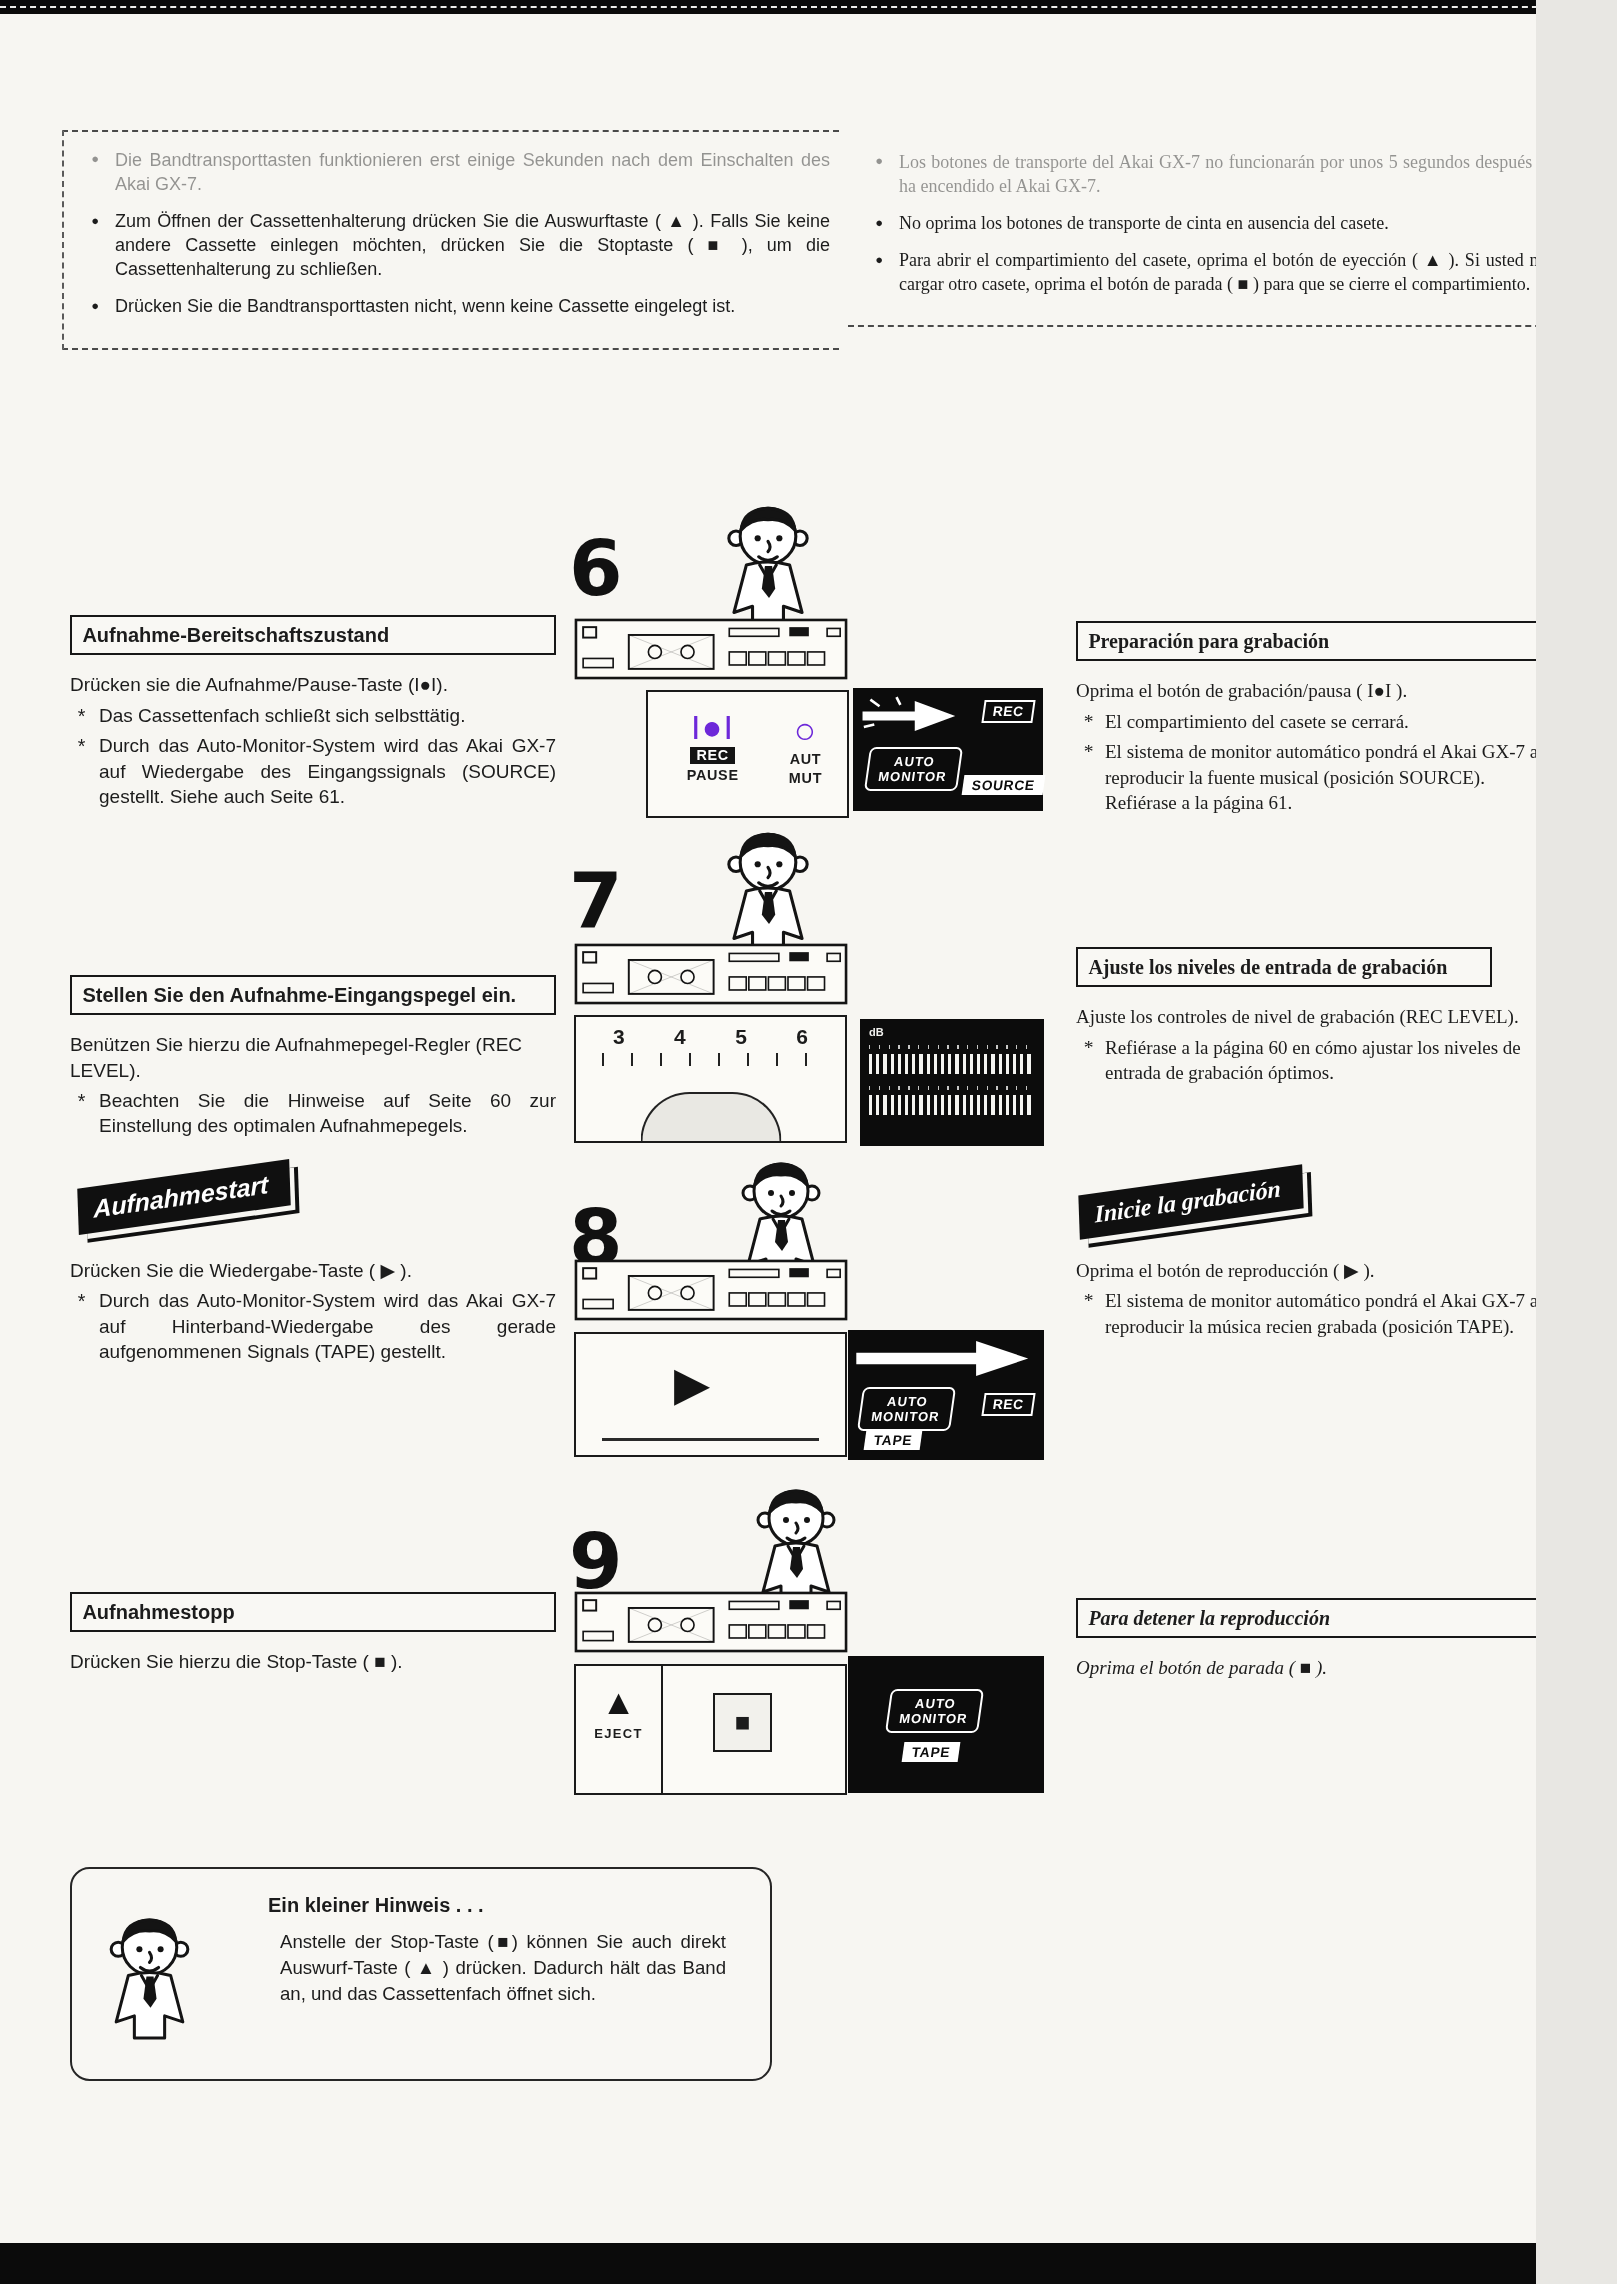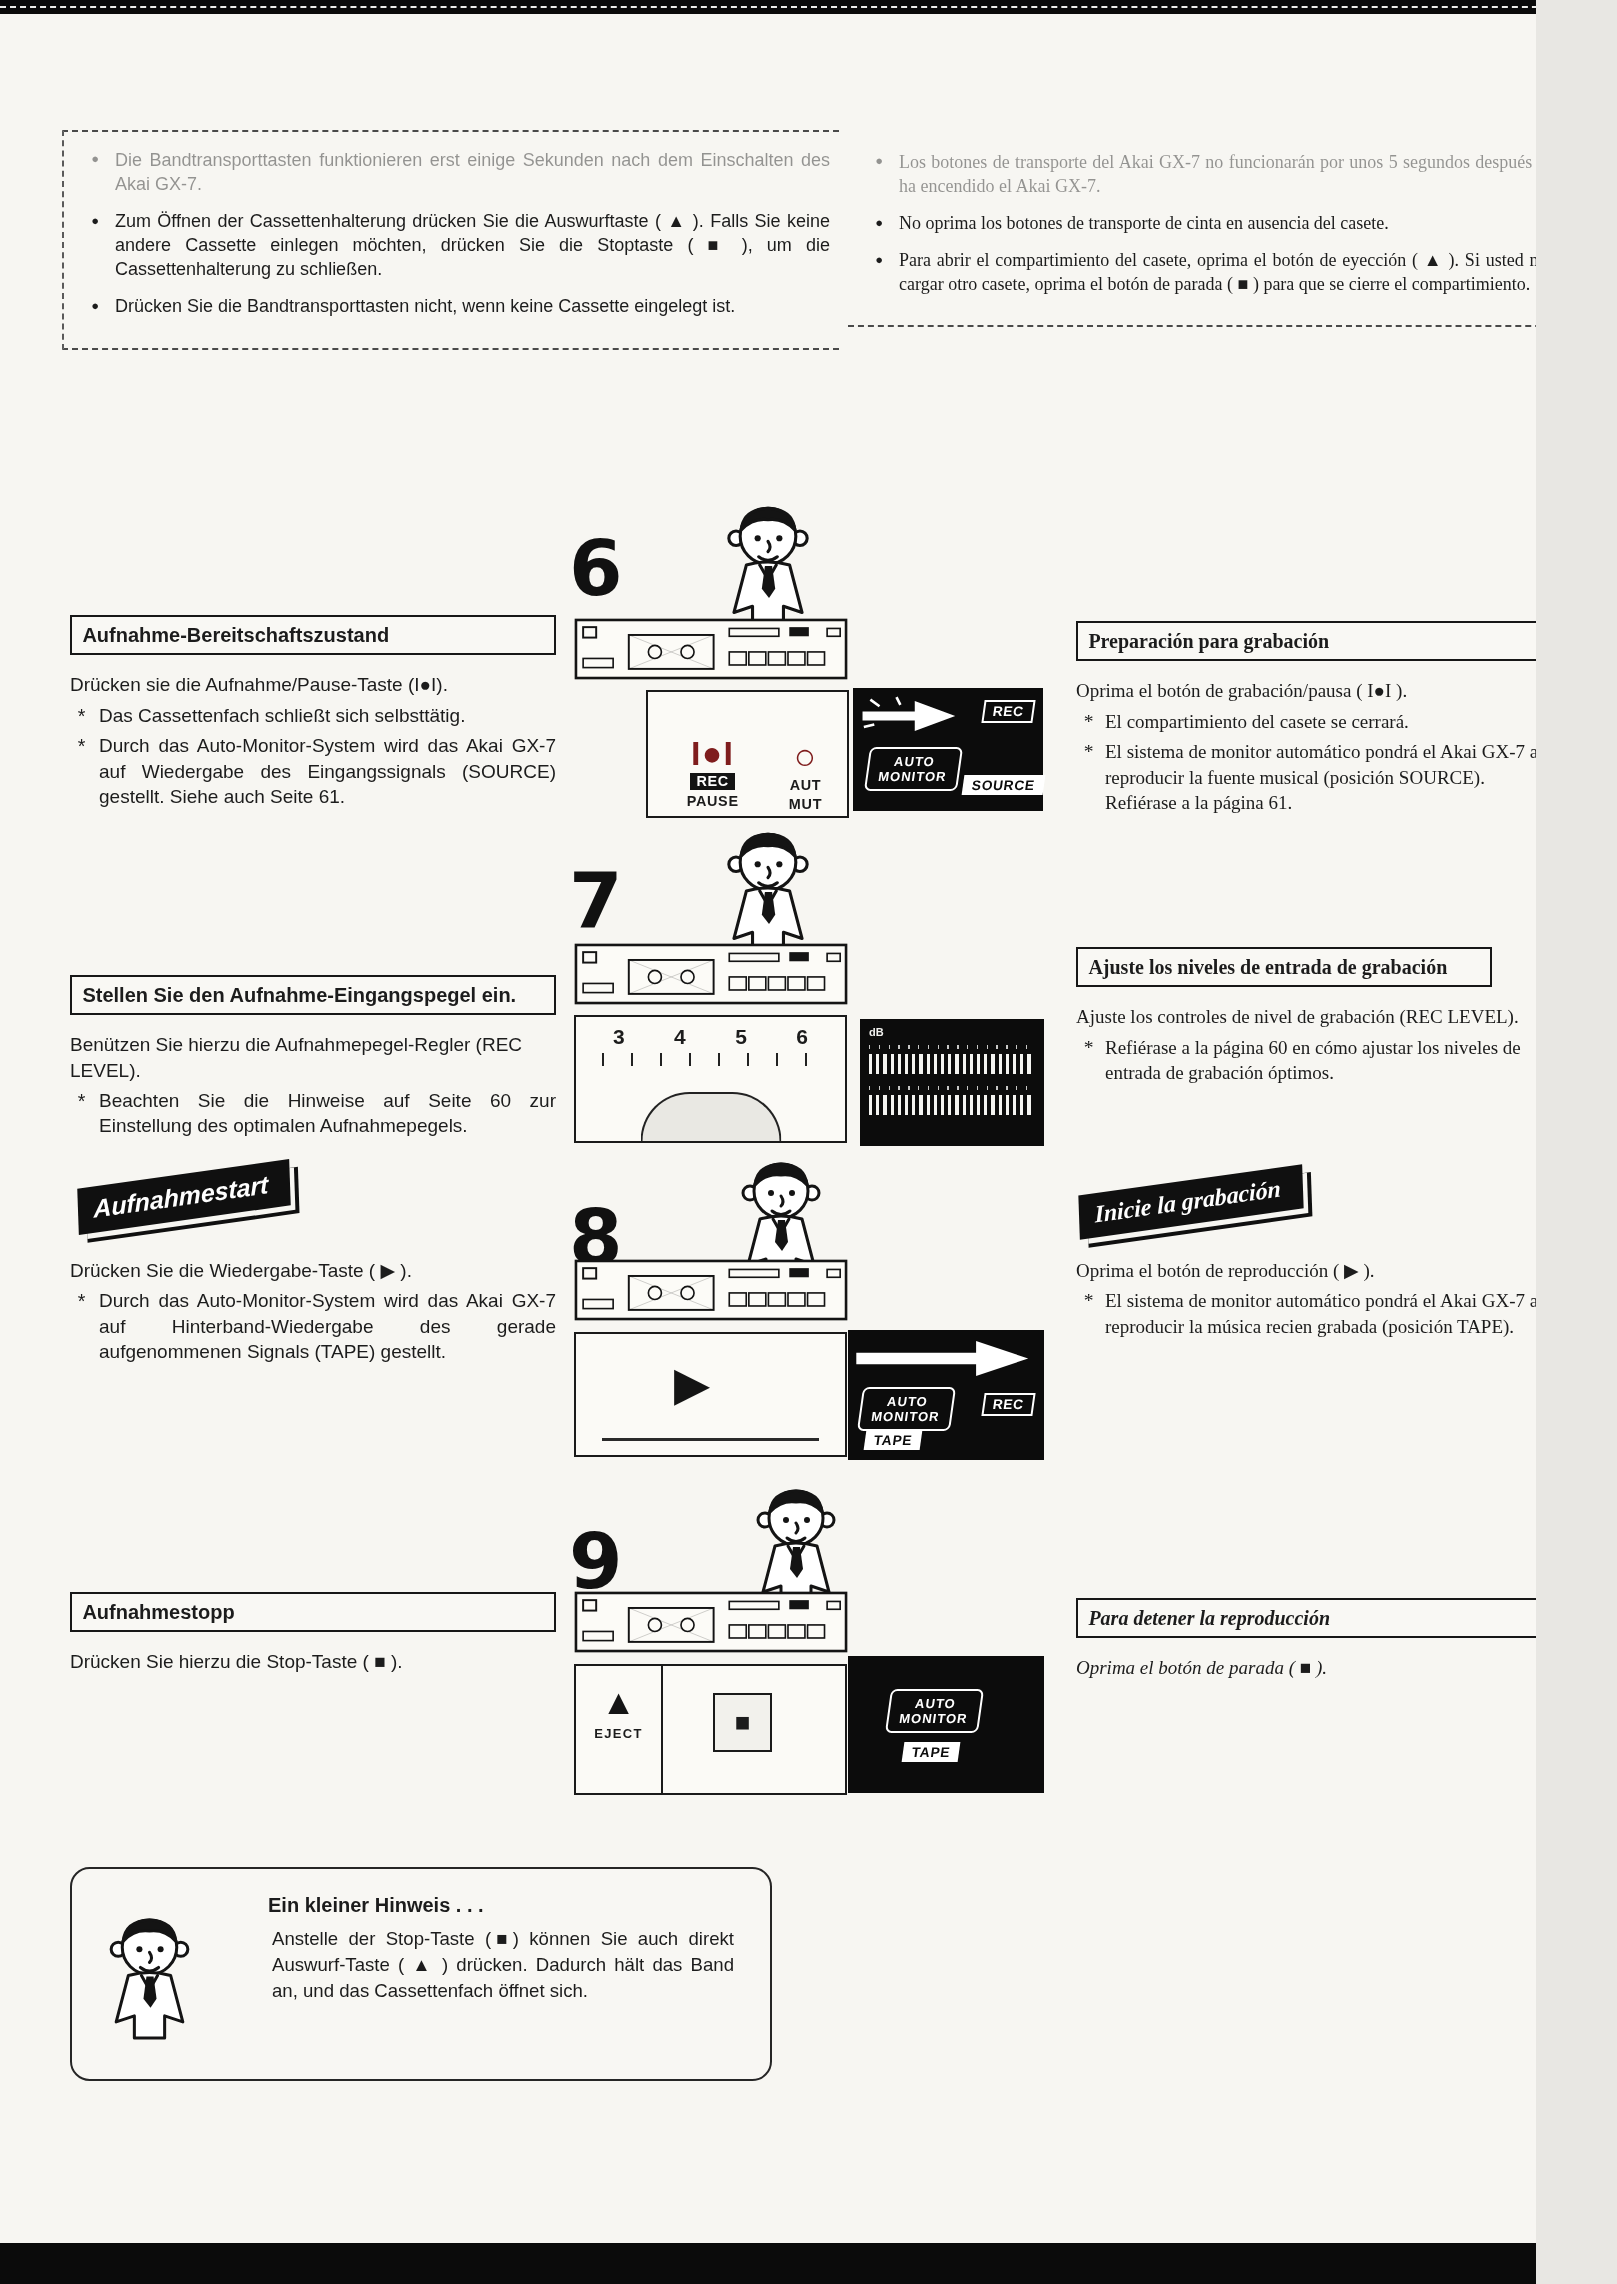--- a/index.html
+++ b/index.html
@@ -52,21 +52,21 @@
   
   .man-svg { position:absolute; }
   .deck-svg { position:absolute; }
   .detail-panel {
     position:absolute; border:2.3px solid #1a1a1a; background:#fbfaf6;
   }
   .black-panel { position:absolute; background:#0c0c0c; }
 
   
   .btn-cell { position:absolute; text-align:center; }
-  .btn-glyph { font-size:34px; font-weight:700; letter-spacing:1.3px; color:#7f1d1d; line-height:1;margin-top:26px; }
+  .btn-glyph { font-size:34px; font-weight:400; letter-spacing:1.3px; color:#6d28d9; line-height:1; }
   .btn-glyph.ring { font-size:37px; }
   .btn-label { font-size:14.4px; font-weight:700; letter-spacing:0.7px; margin-top:2.6px; }
   .btn-label.inverse { background:#141414; color:#fff; display:inline-block; padding:0.7px 6.5px; }
 
   
   .bp-chip {
     position:absolute; border:2px solid #ffffff; color:#ffffff;
     font-size:13.7px; font-weight:700; padding:2px 7.8px; transform:skewX(-8deg);
     font-family:"Liberation Sans", sans-serif; letter-spacing:0.7px;
   }
@@ -106,21 +106,21 @@
   .eject-glyph { display:block; font-size:35px; margin-top:18px; line-height:1; color:#141414; }
   .eject-label { display:block; font-size:13px; font-weight:700; letter-spacing:1.3px; margin-top:6.5px; }
   .stop-cell { position:absolute; left:98px; top:0; bottom:0; right:0; }
   .stop-btn { position:absolute; left:39px; top:27px; width:55px; height:55px;
     border:2px solid #1a1a1a; text-align:center; line-height:55px; font-size:26px; background:#f2f1ec; }
 
   
   .hint-box { position:absolute; border:2.3px solid #262626; border-radius:19.6px; background:#f8f7f3; }
   .hint-heading { font-weight:700; font-size:20px; margin:0 0 9px 0; }
   .hint-text { position:absolute; }
-  .hint-text p { margin:4px; font-size:18.6px; line-height:1.4; text-align:justify; }
+  .hint-text p { margin:12px; font-size:18.6px; line-height:1.4; text-align:justify; }
   .hint-de { font-family:"Liberation Sans", sans-serif; }
   .hint-es { font-family:"Liberation Serif", serif; }
 </style>
 </head>
 <body>
 
 <div id="page">
 
   <svg width="0" height="0" style="position:absolute">
     <defs>

